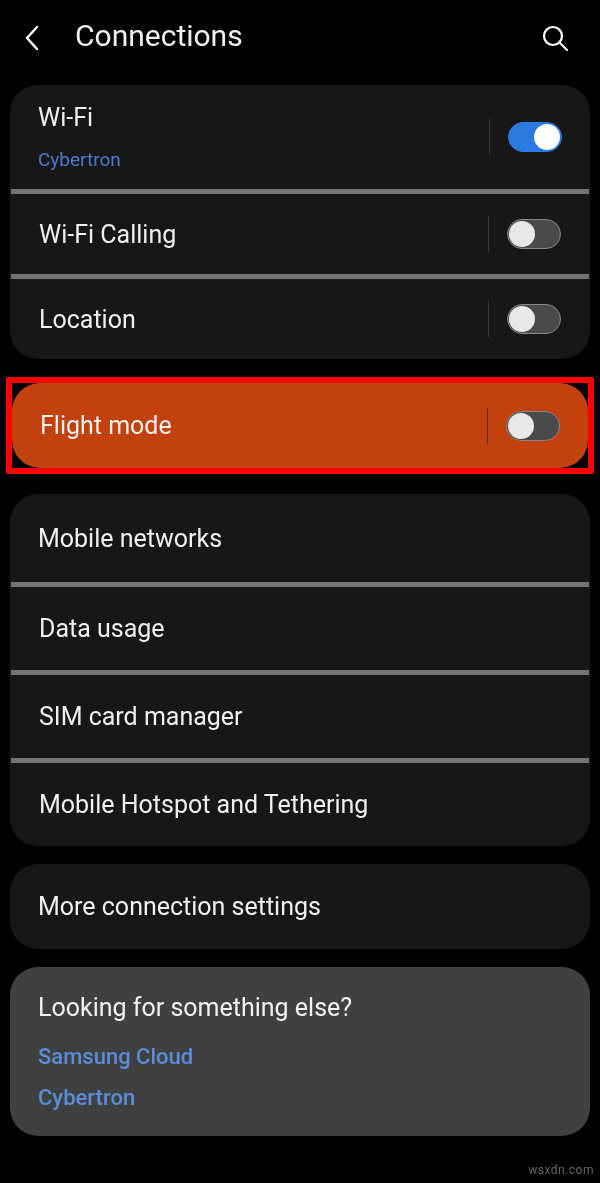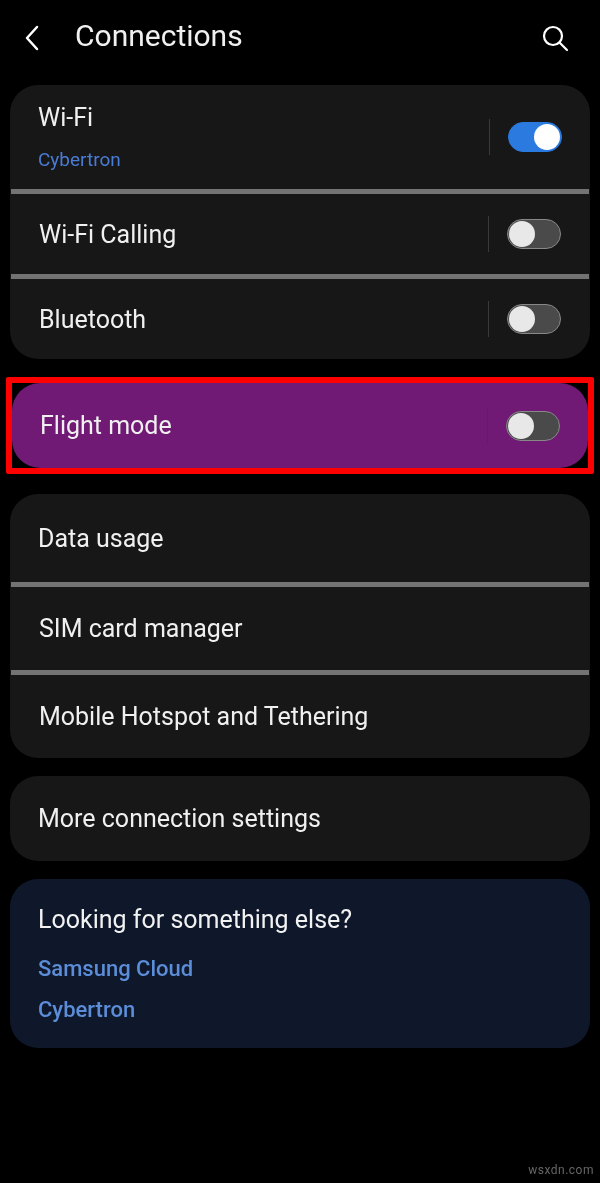--- a/index.html
+++ b/index.html
@@ -81,25 +81,25 @@
     background: #e8e8e8;
   }
   .toggle.on { background: #2a7ae0; border-color: #2a7ae0;}
   .toggle.on .thumb { left: auto; right: 1px; background: #fff;}
   .highlight-wrap {
     border: 6px solid #ff0000;
     border-radius: 2px;
     margin: 0 6px 20px 6px;
     padding: 0;
   }
-  .highlight-wrap .card { margin: 0; border-radius: 28px; background:#701a75;}
+  .highlight-wrap .card { margin: 0; border-radius: 28px; background:#c2410c;}
   .tall .row { min-height: 88px; }
   .wifi-row { min-height: 104px; }
   .suggest-card {
-    background: #0f172a;
+    background: #404040;
     border-radius: 28px;
     margin: 6px 10px 0 10px;
     padding: 26px 28px 10px 28px;
   }
   .suggest-title { font-size: 25px; color: #f2f2f2; margin-bottom: 22px; font-weight:400;}
   .suggest-link { font-size: 22px; color: #5b8dd8; margin-bottom: 16px; font-weight: 500; display:block;}
   .watermark {
     position: absolute;
     bottom: 6px;
     right: 6px;
@@ -141,21 +141,21 @@
     <div class="labels">
       <span class="label">Wi-Fi Calling</span>
     </div>
     <div class="vdiv"></div>
     <div class="toggle">
         <div class="thumb"></div>
       </div>
   </div>
   <div class="row">
     <div class="labels">
-      <span class="label">Bluetooth</span>
+      <span class="label">Location</span>
     </div>
     <div class="vdiv"></div>
     <div class="toggle">
         <div class="thumb"></div>
       </div>
   </div>
 </div>
 
 <div class="highlight-wrap">
   <div class="card">
@@ -167,20 +167,25 @@
       <div class="toggle">
           <div class="thumb"></div>
         </div>
     </div>
   </div>
 </div>
 
 <div class="card tall">
   <div class="row">
     <div class="labels">
+        <span class="label">Mobile networks</span>
+      </div>
+  </div>
+  <div class="row">
+    <div class="labels">
         <span class="label">Data usage</span>
       </div>
   </div>
   <div class="row">
     <div class="labels">
         <span class="label">SIM card manager</span>
       </div>
   </div>
   <div class="row">
     <div class="labels">

